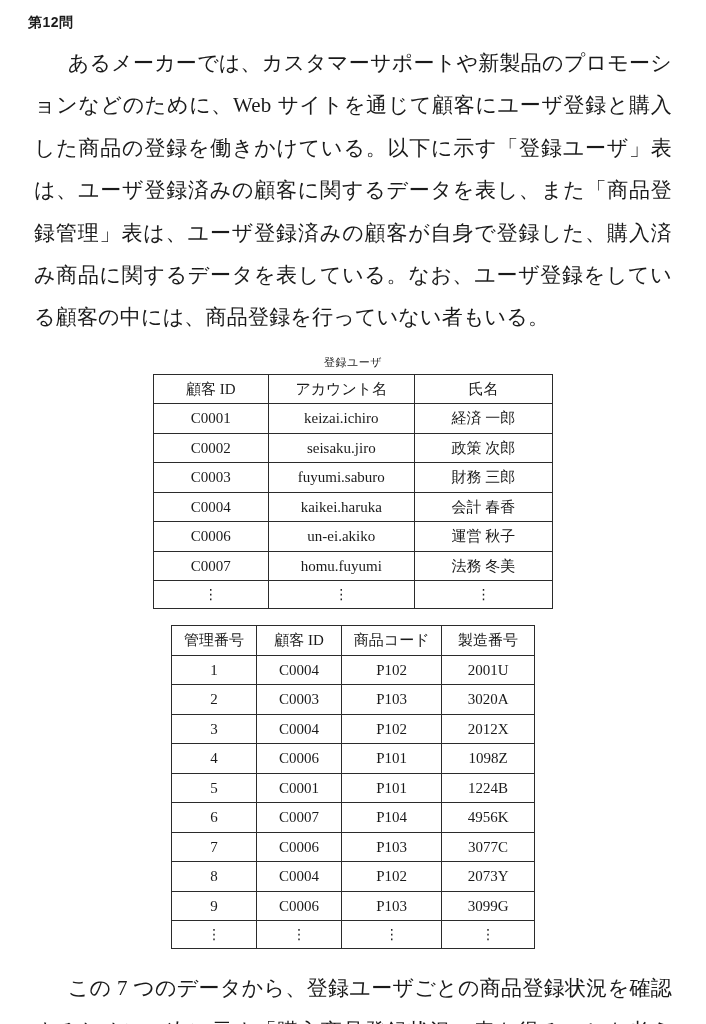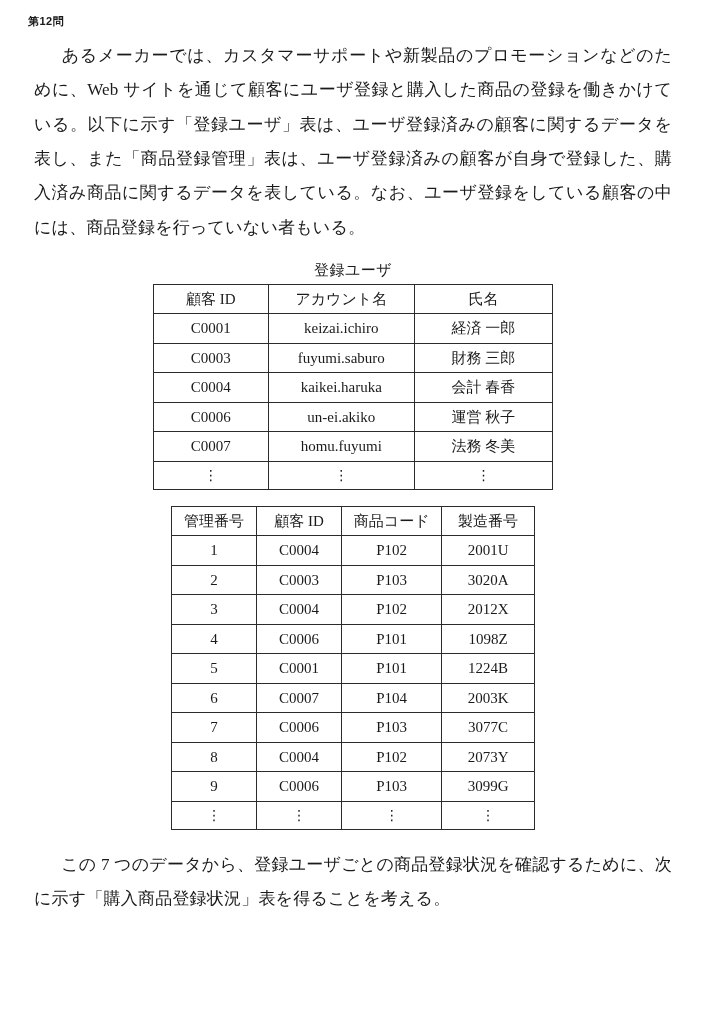--- a/index.html
+++ b/index.html
@@ -18,43 +18,43 @@
   .page {
     width: 706px;
     height: 1024px;
     box-sizing: border-box;
     padding: 10px 28px 0 28px;
     position: relative;
   }
   .q-number {
     font-family: "Liberation Sans", "DejaVu Sans", sans-serif;
     font-weight: bold;
-    font-size: 11px;
+    font-size: 14px;
     margin: 4px 0 10px 0;
     letter-spacing: 0.5px;
   }
   .body-text {
-    font-size: 17px;
+    font-size: 21px;
     line-height: 2.02;
     text-align: justify;
     text-justify: inter-ideograph;
     letter-spacing: 0.2px;
     margin: 0 0 4px 0;
     padding: 0 6px 0 6px;
   }
   .indent {
     display: inline-block;
     width: 1.6em;
   }
   .table-block {
     margin-top: 16px;
     text-align: center;
   }
   .table-caption {
-    font-size: 15px;
+    font-size: 11px;
     margin-bottom: 4px;
     letter-spacing: 0.5px;
   }
   table {
     border-collapse: collapse;
     margin: 0 auto;
     font-size: 15px;
   }
   table.tbl-users {
     width: 400px;
@@ -101,20 +101,25 @@
           <th style="width:140px">氏名</th>
         </tr>
       </thead>
       <tbody>
         <tr>
           <td>C0001</td>
           <td>keizai.ichiro</td>
           <td>経済 一郎</td>
         </tr>
         <tr>
+          <td>C0002</td>
+          <td>seisaku.jiro</td>
+          <td>政策 次郎</td>
+        </tr>
+        <tr>
           <td>C0003</td>
           <td>fuyumi.saburo</td>
           <td>財務 三郎</td>
         </tr>
         <tr>
           <td>C0004</td>
           <td>kaikei.haruka</td>
           <td>会計 春香</td>
         </tr>
         <tr>
@@ -174,21 +179,21 @@
         <tr>
           <td>5</td>
           <td>C0001</td>
           <td>P101</td>
           <td>1224B</td>
         </tr>
         <tr>
           <td>6</td>
           <td>C0007</td>
           <td>P104</td>
-          <td>2003K</td>
+          <td>4956K</td>
         </tr>
         <tr>
           <td>7</td>
           <td>C0006</td>
           <td>P103</td>
           <td>3077C</td>
         </tr>
         <tr>
           <td>8</td>
           <td>C0004</td>

